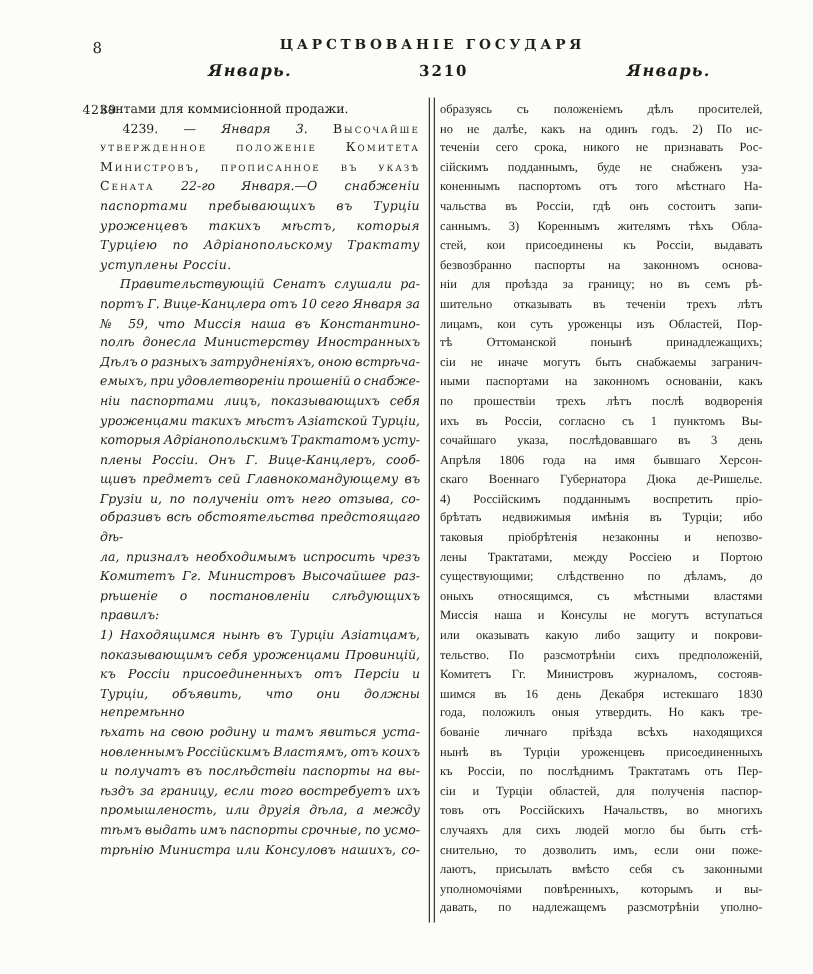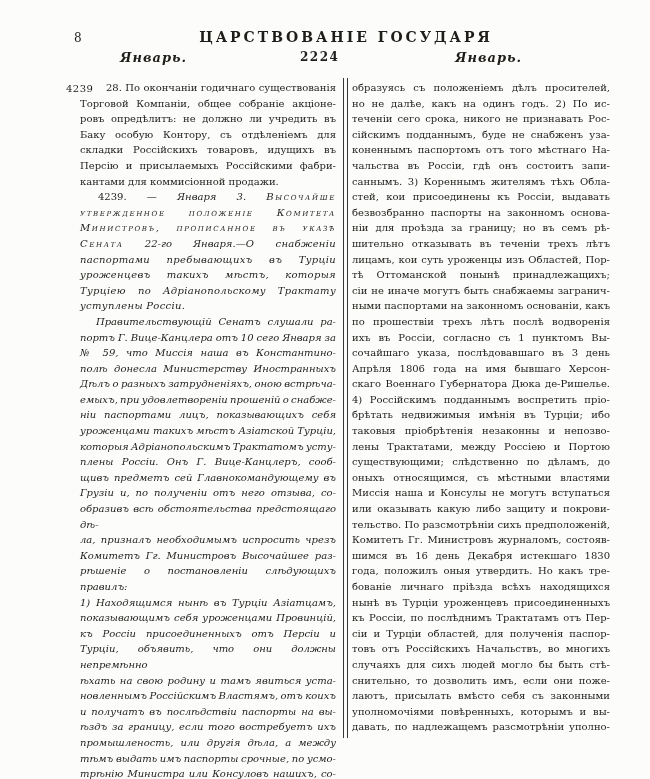--- a/index.html
+++ b/index.html
@@ -10,84 +10,78 @@
     color:#1f1d1a;
     overflow:hidden;
   }
   .page { position:absolute; inset:0; background:#fcfcfa; }
   .pagenum {
     position:absolute; top:31px; left:74px;
     font-size:12px; letter-spacing:1px;
   }
   .title {
     position:absolute; top:29px; left:80px; width:532px;
-    text-align:center; font-size:14px; font-weight:bold;
+    text-align:center; font-size:11px; font-weight:bold;
     letter-spacing:3px; white-space:nowrap;
   }
   .run {
     position:absolute; top:50px; font-size:13px;
-    font-style:italic; font-weight:bold; text-align:left;
+    font-style:italic; font-weight:bold; text-align:center;
     letter-spacing:1px;
   }
   .run-l { left:120px; width:160px; }
   .run-c { left:300px; width:110px; font-style:normal; font-weight:bold; font-size:12px; letter-spacing:1.5px; }
   .run-r { left:455px; width:160px; }
   .marginnum {
     position:absolute; top:83px; left:66px;
     font-size:10px; font-weight:normal; letter-spacing:0.5px;
   }
   .divider {
     position:absolute; left:343px; top:78px; height:660px; width:3px;
     border-left:1px solid #3a3835; border-right:1px solid #3a3835;
   }
   .col {
     position:absolute; top:80px;
     font-size:10px; line-height:15.6px;
   }
   .col-left  { left:80px;  width:256px; }
-  .col-right { left:352px; width:258px; }
+  .col-right { left:352px; width:258px;font-family:Liberation Serif, serif; }
   .col p { margin:0; padding:0; }
   .jlines {
     white-space:pre-line;
     text-align:justify;
     text-align-last:justify;
     word-spacing:-1.2px;
   }
   .plain { text-align:left; }
   .indent1 { text-indent:26px; }
   .indent2 { text-indent:16px;font-style:italic; }
   .art-heading { text-align:justify; text-indent:18px; }
   .b   { font-weight:normal; }
   .it  { font-style:italic; }
   .bit { font-style:italic; font-weight:normal; letter-spacing:0.3px; }
-  .sc  { font-variant:small-caps; letter-spacing:1.6px;font-style:italic; }
+  .sc  { font-variant:small-caps; letter-spacing:1.6px; }
 </style>
 </head>
 <body>
 
 <div class="page">
 
   <div class="pagenum">8</div>
   <div class="title">ЦАРСТВОВАНІЕ ГОСУДАРЯ</div>
 
   <div class="run run-l">Январь.</div>
-  <div class="run run-c">2224</div>
+  <div class="run run-c">3210</div>
   <div class="run run-r">Январь.</div>
 
   <div class="marginnum">4239</div>
 
   <div class="divider"></div>
 
   <div class="col col-left">
-    <p class="jlines indent1">28. По окончаніи годичнаго существованія
-Торговой Компаніи, общее собраніе акціоне-
-ровъ опредѣлитъ: не должно ли учредить въ
-Баку особую Контору, съ отдѣленіемъ для
-складки Россійскихъ товаровъ, идущихъ въ
-Персію и присылаемыхъ Россійскими фабри-</p>
     <p class="plain">кантами для коммисіонной продажи.</p>
     <p class="art-heading"><span class="b">4239.</span> <span class="b">—</span> <span class="it b">Января 3.</span> <span class="sc">Высочайше утвержденное положеніе Комитета Министровъ, прописанное въ указѣ Сената</span> <span class="it">22-го Января.—</span><span class="bit">О снабженіи паспортами пребывающихъ въ Турціи уроженцевъ такихъ мѣстъ, которыя Турціею по Адріанопольскому Трактату уступлены Россіи.</span></p>
     <p class="jlines indent2">Правительствующій Сенатъ слушали ра-
 портъ Г. Вице-Канцлера отъ 10 сего Января за
 № 59, что Миссія наша въ Константино-
 полѣ донесла Министерству Иностранныхъ
 Дѣлъ о разныхъ затрудненіяхъ, оною встрѣча-
 емыхъ, при удовлетвореніи прошеній о снабже-
 ніи паспортами лицъ, показывающихъ себя
 уроженцами такихъ мѣстъ Азіатской Турціи,

